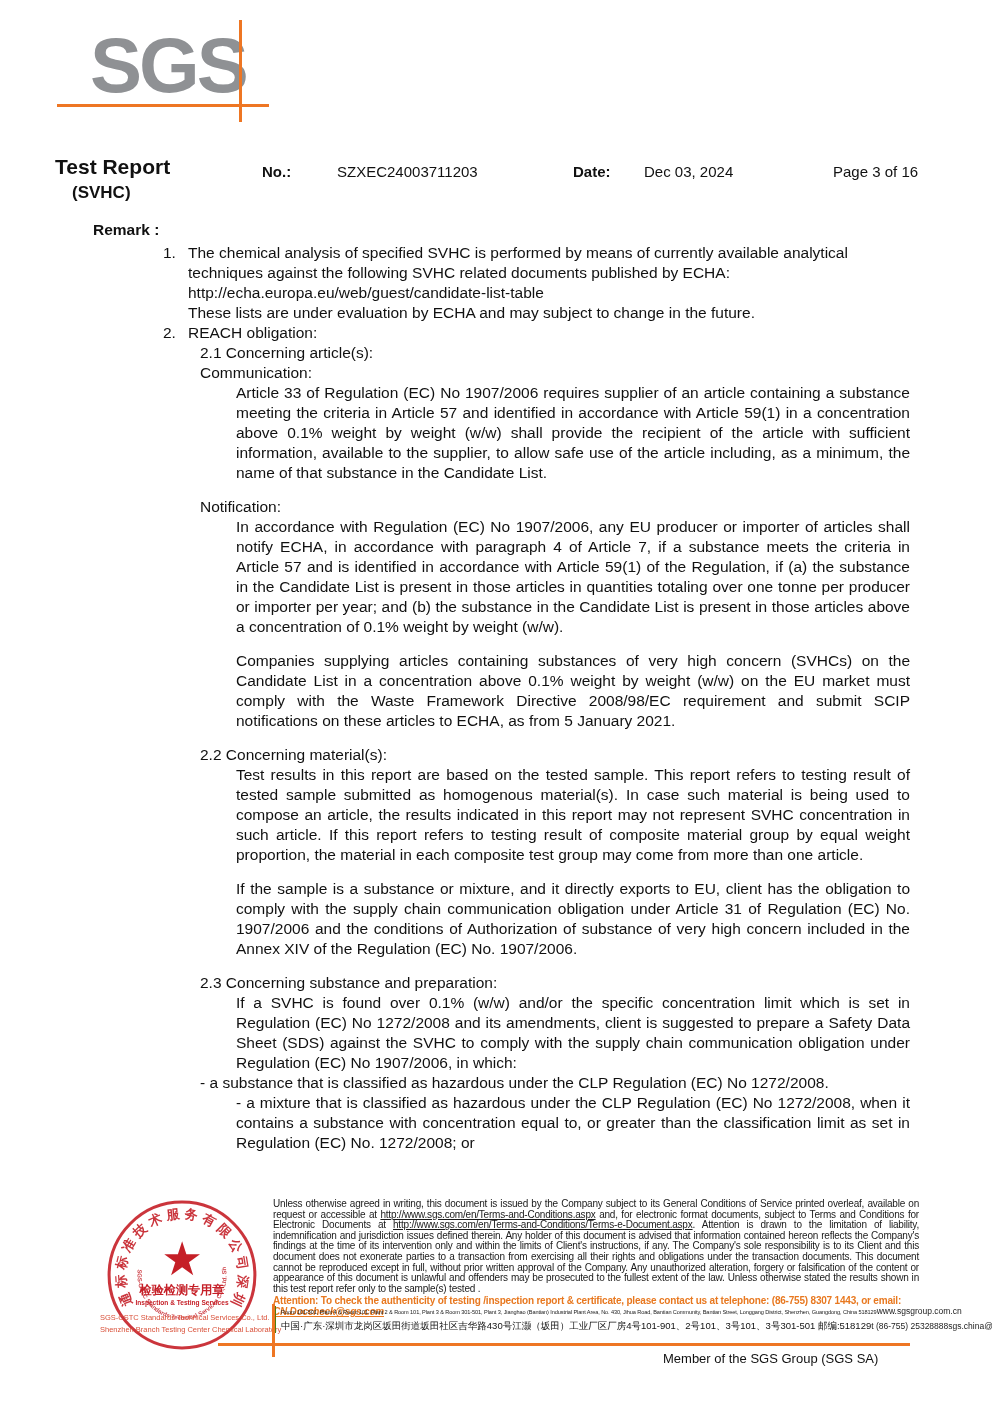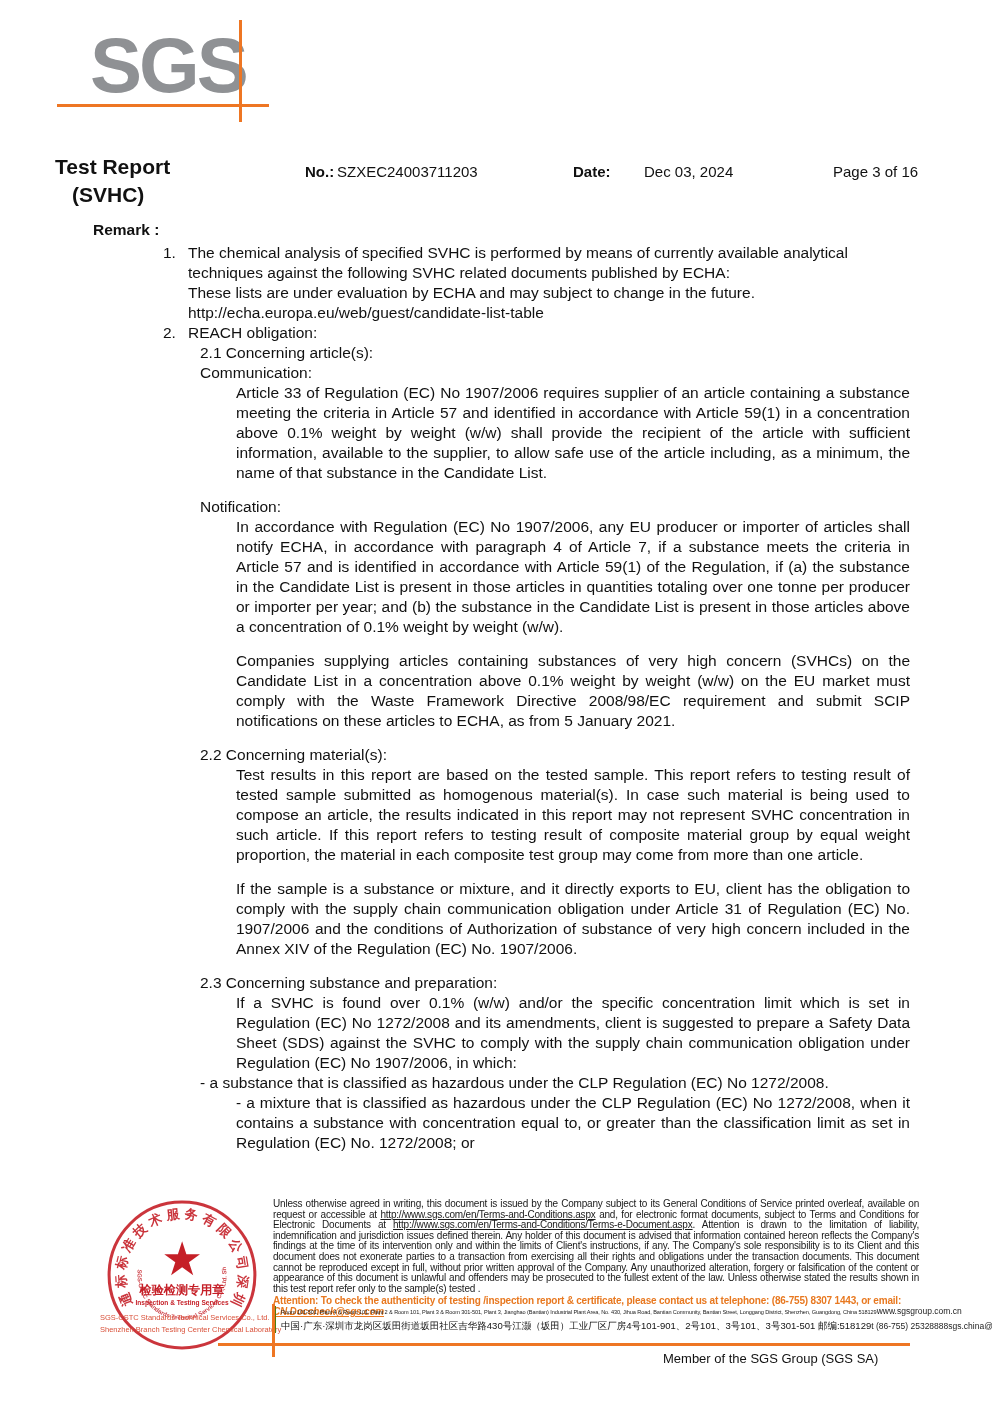--- a/index.html
+++ b/index.html
@@ -10,24 +10,24 @@
   }
   
   .logo-text{
     position:absolute;left:90px;top:26px;
     font-size:78px;font-weight:bold;letter-spacing:-3px;
     color:#8f9194;line-height:1;
   }
   .logo-vline{position:absolute;left:239px;top:20px;width:3px;height:102px;background:#ee7623;}
   .logo-hline{position:absolute;left:57px;top:104px;width:212px;height:3px;background:#ee7623;}
   .title1{position:absolute;left:55px;top:155px;font-size:21px;font-weight:bold;}
-  .title2{position:absolute;left:72px;top:183px;font-size:21px;font-weight:bold;}
+  .title2{position:absolute;left:72px;top:183px;font-size:17px;font-weight:bold;}
   .hmeta{position:absolute;top:163px;font-size:15px;}
   .hbold{font-weight:bold;}
-  .pos-no-label{left:262px;margin-left:43px;}
+  .pos-no-label{left:262px;}
   .pos-no-value{left:337px;}
   .pos-date-label{left:573px;}
   .pos-date-value{left:644px;}
   .pos-page{left:833px;}
   
   .remark-head{position:absolute;left:93px;top:221px;font-size:15.5px;font-weight:bold;}
   .body-flow{position:absolute;left:163px;top:243px;width:748px;font-size:15.5px;line-height:20px;}
   .li{display:flex;align-items:flex-start;}
   .li-num{flex:0 0 25px;}
   .li-content{flex:1;}
@@ -74,22 +74,22 @@
   <span class="hmeta pos-page">Page 3 of 16</span>
 
   <div class="remark-head">Remark :</div>
 
   <div class="body-flow">
 
     <div class="li">
       <span class="li-num">1.</span>
       <div class="li-content">
         <p class="p">The chemical analysis of specified SVHC is performed by means of currently available analytical techniques against the following SVHC related documents published by ECHA:</p>
+        <p class="p">http://echa.europa.eu/web/guest/candidate-list-table</p>
         <p class="p">These lists are under evaluation by ECHA and may subject to change in the future.</p>
-        <p class="p">http://echa.europa.eu/web/guest/candidate-list-table</p>
       </div>
     </div>
 
     <div class="li">
       <span class="li-num">2.</span>
       <div class="li-content">
         <p class="p">REACH obligation:</p>
         <div class="sub-blocks">
           <p class="p">2.1 Concerning article(s):</p>
           <p class="p">Communication:</p>

